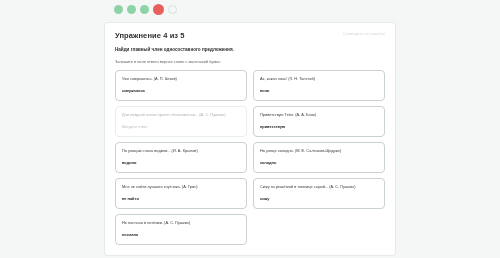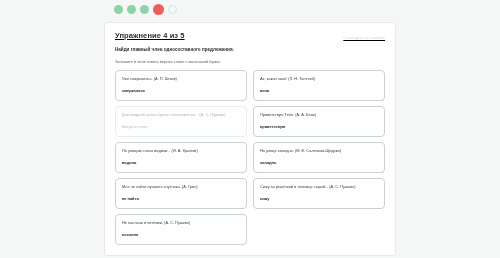--- a/index.html
+++ b/index.html
@@ -54,23 +54,22 @@
     width: 292px;
     height: 234px;
     background: #ffffff;
     border: 1px solid #e6ebe8;
     border-radius: 3px;
     box-sizing: border-box;
     padding: 8px 10px 0 10px;
   }
   .panel-head {
     display: flex;
-    align-items: flex-end;
+    align-items: flex-start;
     justify-content: space-between;
-    text-decoration: underline;
   }
   .panel-title {
     font-size: 7.5px;
     font-weight: bold;
     color: #2c2f30;
     letter-spacing: 0.1px;
   }
   .report-link {
     font-size: 4.2px;
     color: #cfd8d3;

